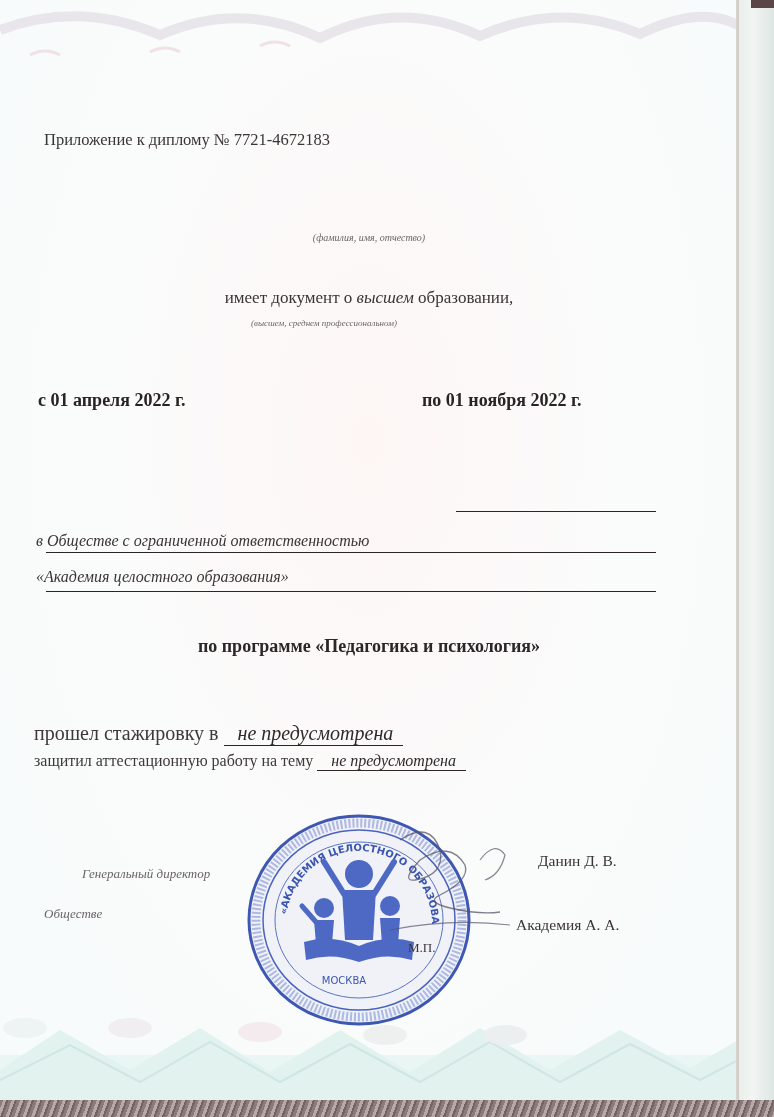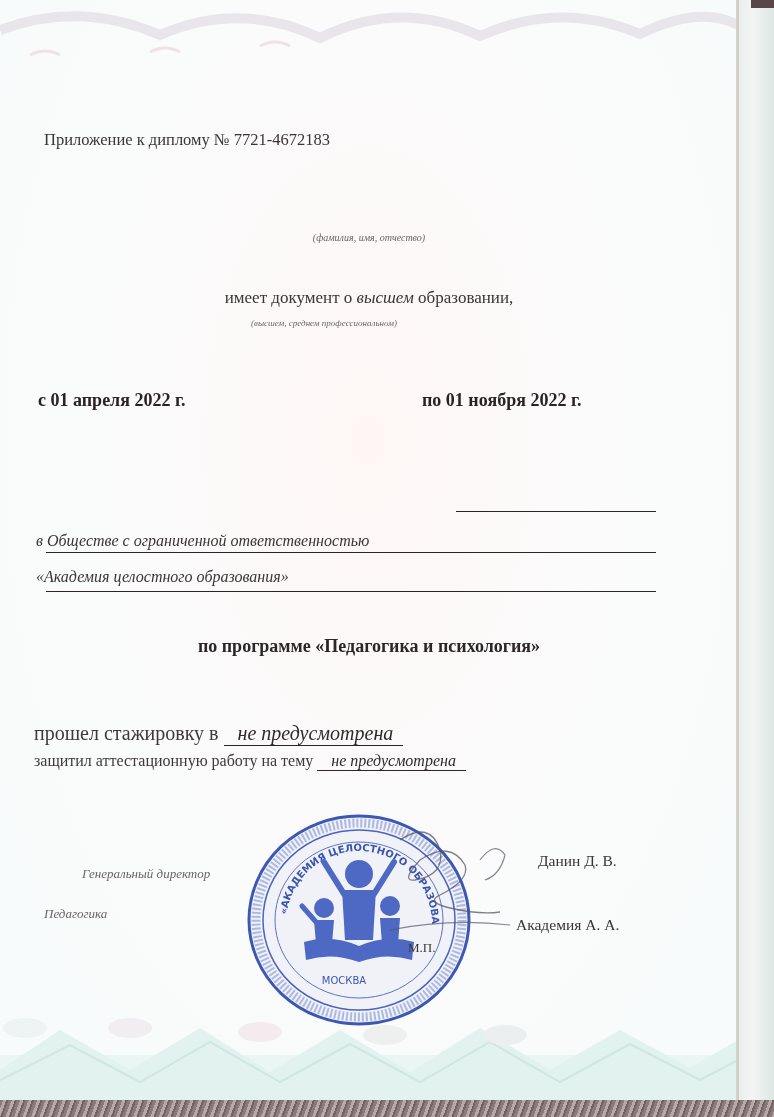--- a/index.html
+++ b/index.html
@@ -164,21 +164,21 @@
   <div class="line intern">
     <span>прошел стажировку в</span>
     <span class="fill-val">не предусмотрена</span>
   </div>
   <div class="line thesis">
     <span>защитил аттестационную работу на тему</span>
     <span class="fill-val">не предусмотрена</span>
   </div>
 
   <div class="line sig-label gd-label">Генеральный директор</div>
-  <div class="line sig-label sec-label">Педагогика</div>
+  <div class="line sig-label sec-label">Обществе</div>
   <div class="line sig-name gd-name">Данин Д. В.</div>
   <div class="line sig-name sec-name">Академия А. А.</div>
 
   <svg class="stamp" viewBox="0 0 226 216">
     <defs>
       <path id="arcInner" d="M40 112 A73 73 0 0 1 186 112"></path>
     </defs>
     <ellipse cx="113" cy="108" rx="110" ry="104" fill="rgba(80,110,210,0.06)" stroke="#3d57b3" stroke-width="3"></ellipse>
     <ellipse cx="113" cy="108" rx="96" ry="90" fill="none" stroke="#4a63bd" stroke-width="1.5"></ellipse>
     <ellipse cx="113" cy="108" rx="84" ry="78" fill="none" stroke="#5a72c4" stroke-width="1"></ellipse>

